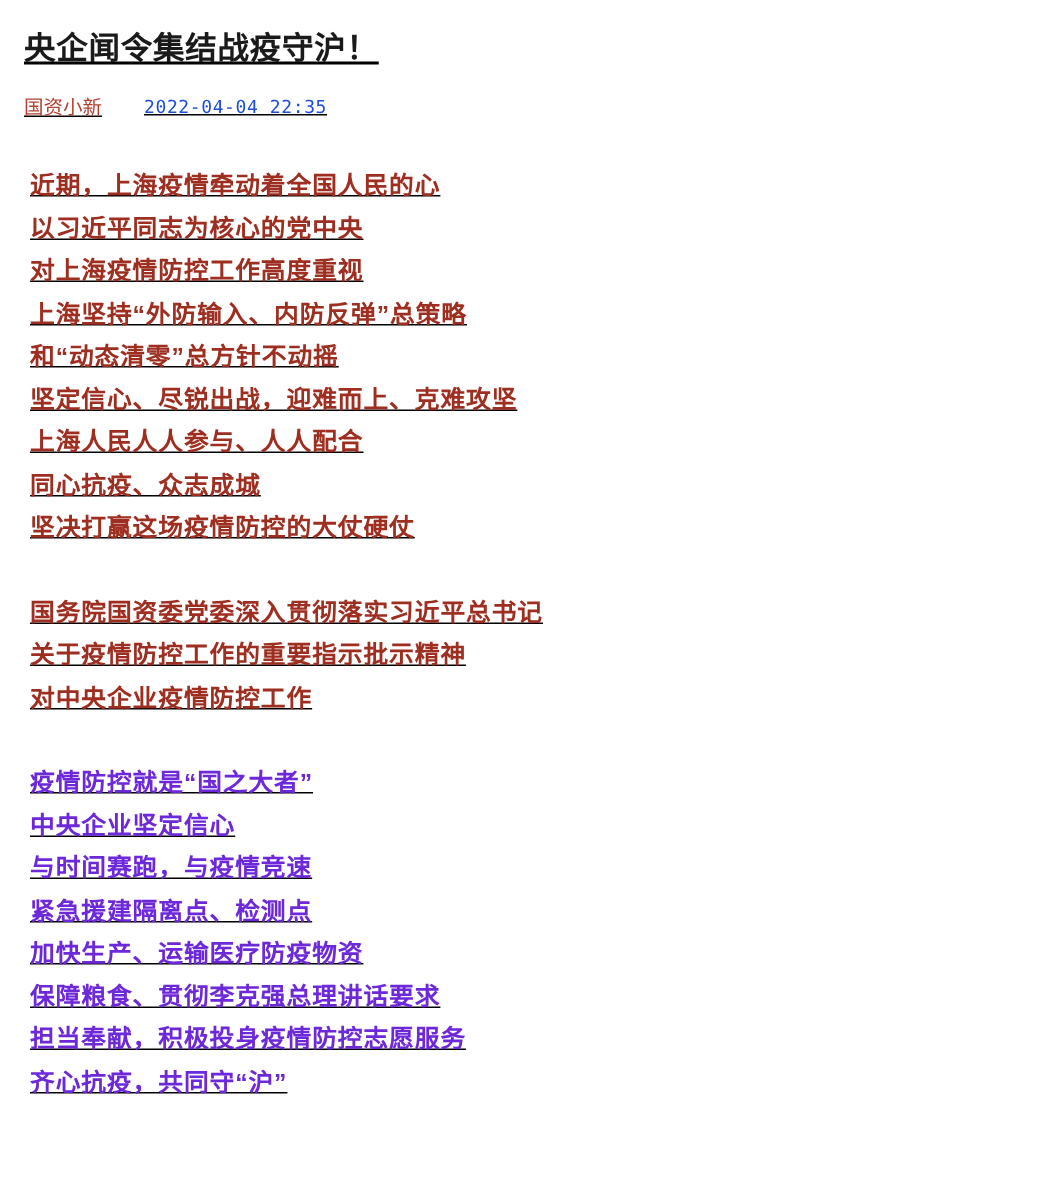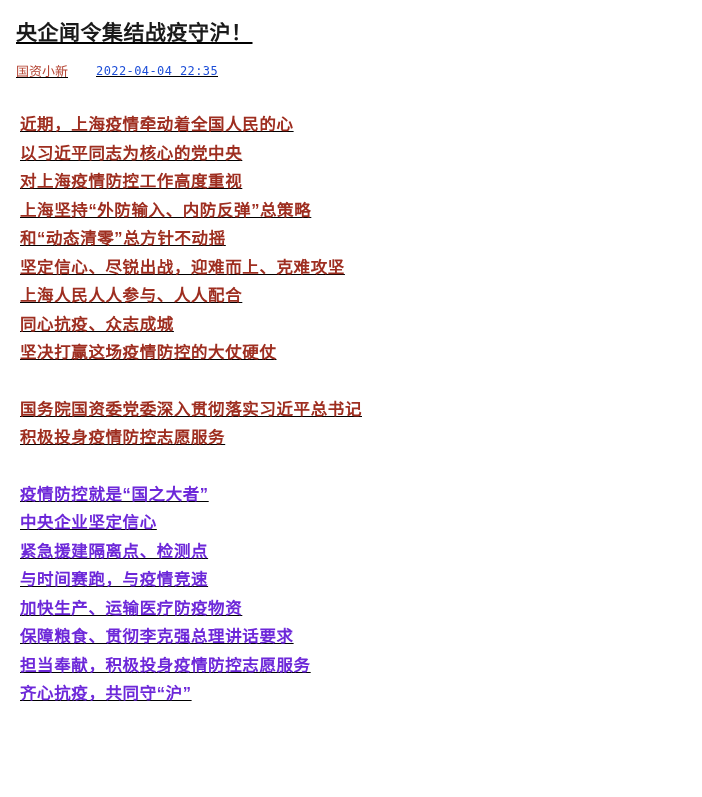--- a/index.html
+++ b/index.html
@@ -85,28 +85,29 @@
       <span class="line">上海坚持“外防输入、内防反弹”总策略</span>
       <span class="line">和“动态清零”总方针不动摇</span>
       <span class="line">坚定信心、尽锐出战，迎难而上、克难攻坚</span>
       <span class="line">上海人民人人参与、人人配合</span>
       <span class="line">同心抗疫、众志成城</span>
       <span class="line">坚决打赢这场疫情防控的大仗硬仗</span>
     </p>
 
     <p class="para block-gap" style="color: rgb(158, 46, 32);">
       <span class="line">国务院国资委党委深入贯彻落实习近平总书记</span>
-      <span class="line">积极投身疫情防控志愿服务</span>
+      <span class="line">关于疫情防控工作的重要指示批示精神</span>
+      <span class="line">对中央企业疫情防控工作</span>
     </p>
 
     <p class="para block-gap" style="color: #6d28d9;">
       <span class="line">疫情防控就是“国之大者”</span>
       <span class="line">中央企业坚定信心</span>
+      <span class="line">与时间赛跑，与疫情竞速</span>
       <span class="line">紧急援建隔离点、检测点</span>
-      <span class="line">与时间赛跑，与疫情竞速</span>
       <span class="line">加快生产、运输医疗防疫物资</span>
       <span class="line">保障粮食、贯彻李克强总理讲话要求</span>
       <span class="line">担当奉献，积极投身疫情防控志愿服务</span>
       <span class="line">齐心抗疫，共同守“沪”</span>
     </p>
 
   </div>
 </div>
 
 </body></html>

